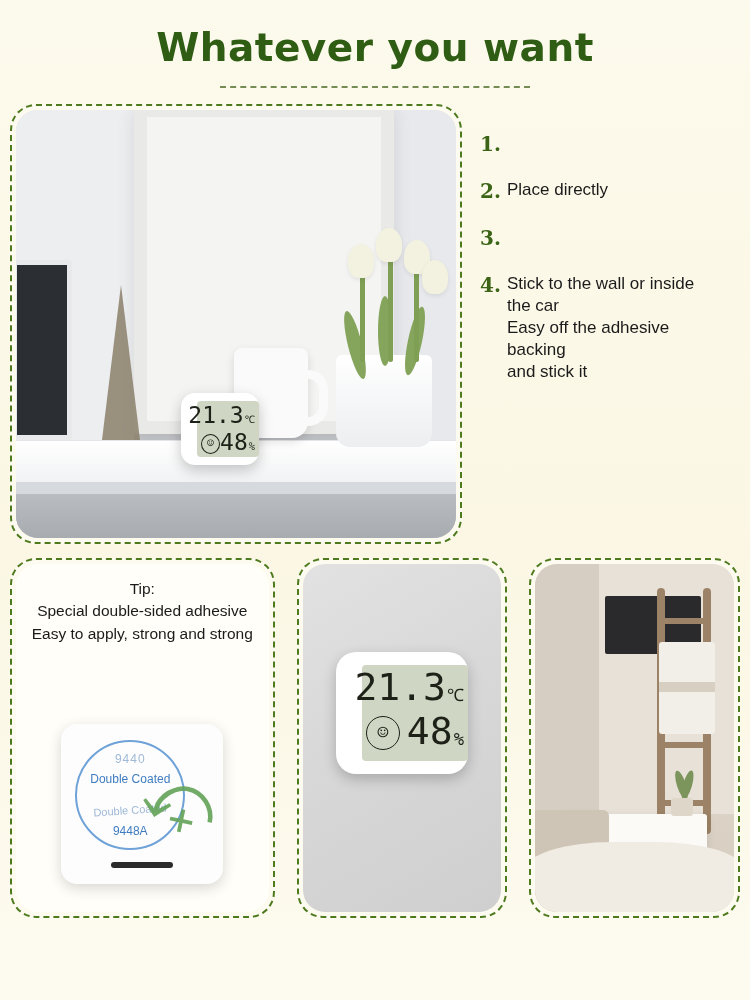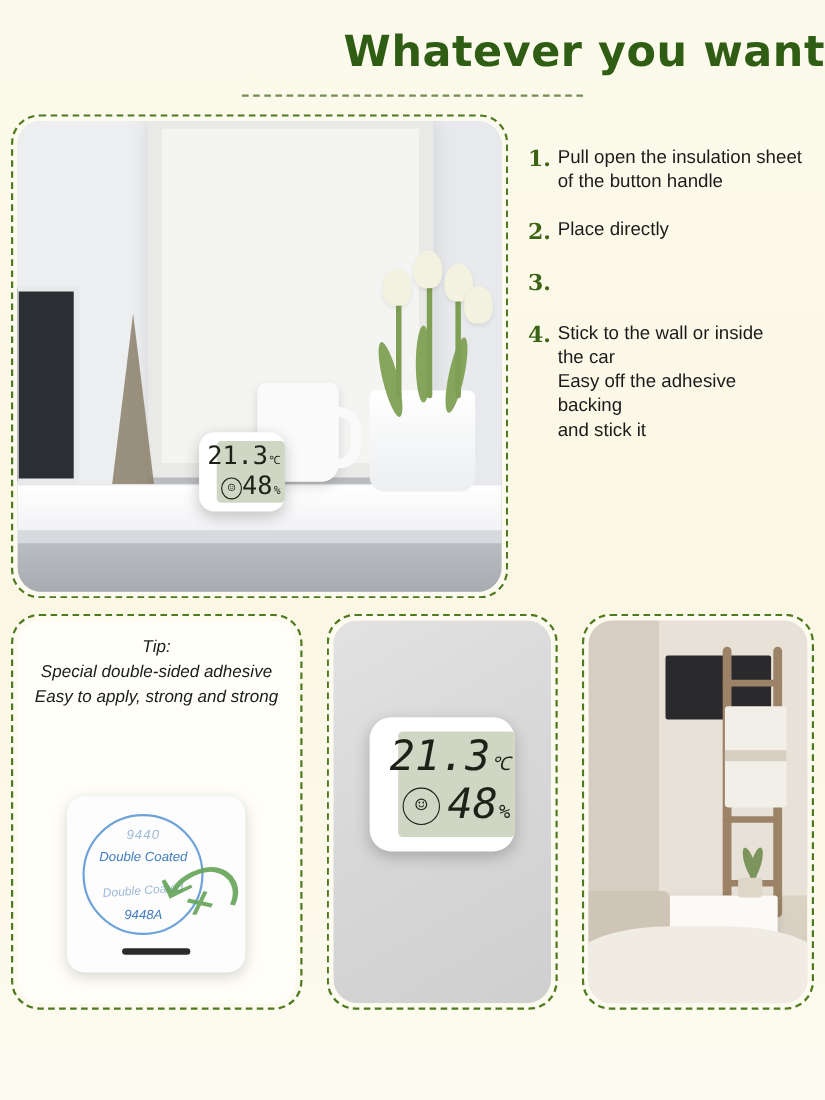--- a/index.html
+++ b/index.html
@@ -19,21 +19,20 @@
   .header {
     padding-top: 26px;
     text-align: center;
   }
   .title-line {
     font-family: "DejaVu Sans", sans-serif;
     font-weight: bold;
     color: #2f5d14;
     letter-spacing: 0.5px;
     line-height: 1.12;
-    text-align: right;
   }
   .title-line.l1 { font-size: 39px; }
   .title-line.l2 { font-size: 39px; }
   .divider {
     width: 310px;
     margin: 16px auto 0 auto;
     border-top: 2px dashed #5d7a3a;
     opacity: .85;
   }
 
@@ -138,21 +137,20 @@
   .instr-text {
     font-size:17px; color:#1b1b1b; line-height:1.3; white-space:pre-line;
   }
 
   
   .bottom-row {
     display:flex;
     margin-top:14px;
     padding: 0 10px;
     gap: 22px;
-    font-style: italic;
   }
   .cell {
     border:2px dashed #4e7a1e;
     border-radius:26px;
     padding:4px;
     background:#fdfbef;
     position:relative;
   }
   .cell-inner { width:100%; height:100%; border-radius:22px; overflow:hidden; position:relative; }
   .cell-a { width:270px; height:360px; }
@@ -266,22 +264,20 @@
               </div>
             </div>
           </div>
         </div>
       </div>
     </div>
 
     <div class="instructions">
       <div class="instr-item">
         <div class="instr-num">1.</div>
-        <div class="instr-text">Pull open the insulation sheet
-of the button handle</div>
       </div>
       <div class="instr-item">
         <div class="instr-num">2.</div>
         <div class="instr-text">Place directly</div>
       </div>
       <div class="instr-item">
         <div class="instr-num">3.</div>
       </div>
       <div class="instr-item">
         <div class="instr-num">4.</div>

